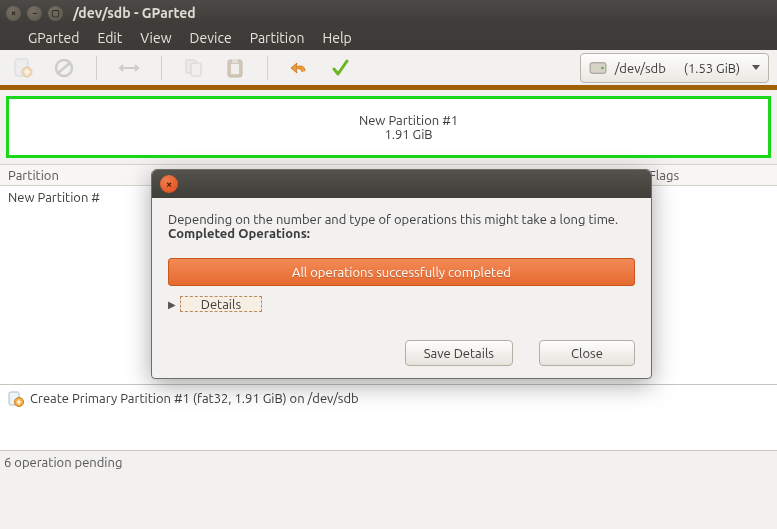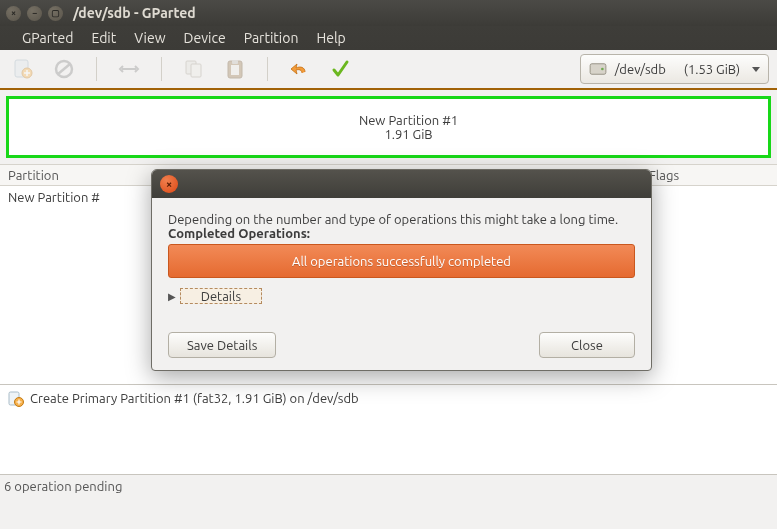--- a/index.html
+++ b/index.html
@@ -1,46 +1,46 @@
 <!DOCTYPE html>
 <html><head>
 <meta charset="utf-8">
 <style>
 * { box-sizing: border-box; margin: 0; padding: 0; }
 body { font-family: "Ubuntu", "Segoe UI", sans-serif; font-size: 13px; background: #f2f1f0; width: 777px; height: 529px; overflow: hidden; color: #3c3c3c; }
 .titlebar { background: linear-gradient(#4b4a46, #3c3b37); height: 26px; display: flex; align-items: center; padding: 0 6px; color: #dfdbd2; font-weight: bold; font-size: 14px; }
 .win-btns { display: flex; gap: 6px; margin-right: 10px; }
 .win-btn { width: 15px; height: 15px; border-radius: 50%; background: radial-gradient(circle at 35% 30%, #756f63, #5a554b); display:flex; align-items:center; justify-content:center; color:#2b2a26; font-size:9px; line-height:1; }
-.menubar { background: linear-gradient(#3e3d39, #3c3b37); height: 24px; display: flex; align-items: center; padding: 0 22px; gap: 18px; color: #e6e3dc; font-size: 14px; }
+.menubar { background: linear-gradient(#3e3d39, #3c3b37); height: 24px; display: flex; align-items: center; padding: 0 28px; gap: 18px; color: #e6e3dc; font-size: 14px; }
 .menuitem { cursor: default; }
-.toolbar { background: #f2f1f0; height: 40px; border-bottom: 2px solid #a16207; display: flex; align-items: center; padding: 0 8px; gap: 11px; }
+.toolbar { background: #f2f1f0; height: 40px; border-bottom: 5px solid #a16207; display: flex; align-items: center; padding: 0 8px; gap: 11px; }
 .tb-sep { width: 1px; height: 24px; background: #d3d0c9; margin: 0 6px; }
 .tb-btn { width: 30px; height: 30px; display: flex; align-items: center; justify-content: center; border-radius: 3px; }
 .tb-btn.disabled { opacity: 0.35; }
 .device-sel { margin-left: auto; display: flex; align-items: center; gap: 8px; background: linear-gradient(#fdfdfc,#ebe8e2); border: 1px solid #b8b4aa; border-radius: 4px; padding: 3px 8px; height: 30px; font-size: 13px; }
 .device-sel .hdd { width:18px; height:14px; }
 .partition-viz { margin: 6px; border: 3px solid #18d818; background: #fff; height: 62px; display: flex; flex-direction: column; align-items: center; justify-content: center; font-size: 13px; padding-left: 40px; }
 .partition-viz .pname { font-weight: normal; }
 .cols { display: flex; background: #f7f6f4; border-top: 1px solid #d6d3cc; border-bottom: 1px solid #d6d3cc; height: 22px; align-items: center; padding: 0 8px; color: #555; font-size: 13px; gap: 0; }
 .cols .c1 { width: 140px; } .cols .c2 { flex: 1; } .cols .c3 { width: 120px; }
 .list-area { height: 198px; background: #fff; padding: 4px 8px; font-size: 13px; position: relative; }
-.ops-area { height: 90px; background: #fff; border-top: 1px solid #c8c5be; padding: 6px 8px; display: flex; align-items: flex-start; gap: 6px; font-size: 13px; }
+.ops-area { height: 66px; background: #fff; border-top: 1px solid #c8c5be; padding: 6px 8px; display: flex; align-items: flex-start; gap: 6px; font-size: 13px; }
 .ops-area .plus { width:16px; height:16px; }
 .statusbar { height: 22px; background: #f2f1f0; border-top: 1px solid #c8c5be; padding: 0 4px; display: flex; align-items: center; font-size: 13px; color: #555; }
 .dialog { position: absolute; left: 151px; top: 169px; width: 501px; background: #f2f1f0; border: 1px solid #6f6d66; border-radius: 6px 6px 4px 4px; box-shadow: 0 6px 24px rgba(0,0,0,0.35); overflow: hidden; }
 .dlg-title { background: linear-gradient(#54524c,#3f3e39); height: 28px; display: flex; align-items: center; padding: 0 8px; color: #eae7df; font-weight: bold; font-size: 14px; gap: 10px; }
 .dlg-close { width: 18px; height: 18px; border-radius: 50%; background: radial-gradient(circle at 35% 30%, #f07f4e, #dd4814); display:flex; align-items:center; justify-content:center; color:#5a1d04; font-size:11px; font-weight:bold; }
 .dlg-body { padding: 14px 16px 12px; font-size: 13px; }
 .dlg-msg { color: #3c3c3c; margin-bottom: 0; }
-.dlg-compl { font-weight: bold; margin-bottom: 4px; }
-.progress { background: linear-gradient(#f28a57,#e56a30); border: 1px solid #c9571e; border-radius: 3px; height: 34px; color: #fff; display: flex; align-items: center; justify-content: center; font-size: 13px; text-shadow: 0 1px rgba(0,0,0,0.2); }
+.dlg-compl { font-weight: bold; margin-bottom: 18px; }
+.progress { background: linear-gradient(#f28a57,#e56a30); border: 1px solid #c9571e; border-radius: 3px; height: 28px; color: #fff; display: flex; align-items: center; justify-content: center; font-size: 13px; text-shadow: 0 1px rgba(0,0,0,0.2); }
 .details { margin-top: 10px; display: inline-flex; align-items: center; gap: 4px; font-size: 13px; }
 .details .tri { font-size: 10px; color: #555; }
 .details .lbl { border: 1px dashed #b58b5f; padding: 0 20px; background: #f7efe3; }
-.dlg-buttons { display: flex; justify-content: space-between; gap: 26px; padding-top: 28px; }
+.dlg-buttons { display: flex; justify-content: flex-end; gap: 26px; padding-top: 28px; }
 .btn { background: linear-gradient(#fdfdfc,#e7e4dd); border: 1px solid #b3afa4; border-radius: 4px; padding: 5px 18px; font-size: 13px; color: #3c3c3c; min-width: 96px; text-align:center; }
 .tri-down { display:inline-block; width:0; height:0; border-left:4px solid transparent; border-right:4px solid transparent; border-top:5px solid #555; margin-left:4px; vertical-align:middle;}
 svg { display:block; }
 </style>
 </head>
 <body>
 
 <div class="titlebar">
   <div class="win-btns">
     <div class="win-btn">×</div>

